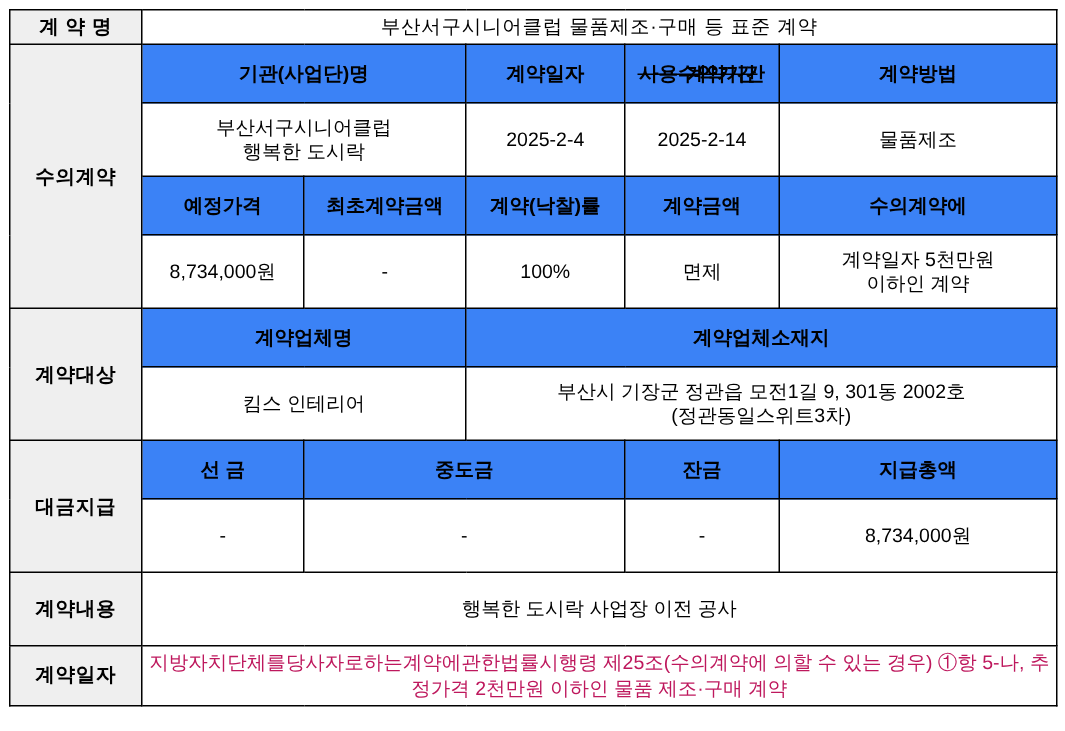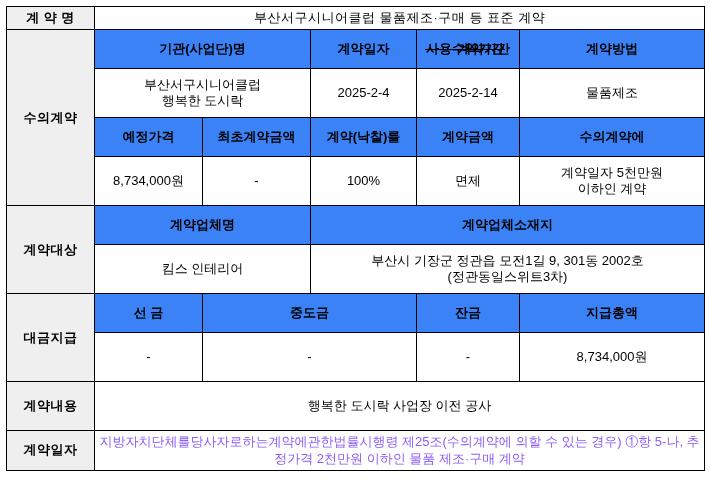--- a/index.html
+++ b/index.html
@@ -54,21 +54,21 @@
     height: 42px;
   }
   .med {
     height: 32px;
   }
   .small-note {
     font-size: 11.5px;
     line-height: 1.2;
   }
   .reason {
-    color: #8b5cf6;
+    color: #be185d;
     font-size: 12.5px;
     line-height: 1.35;
     padding: 5px 6px;
     text-align: center;
   }
   .strike-wrap {
     position: relative;
     display: inline-block;
     text-align: center;
   }

